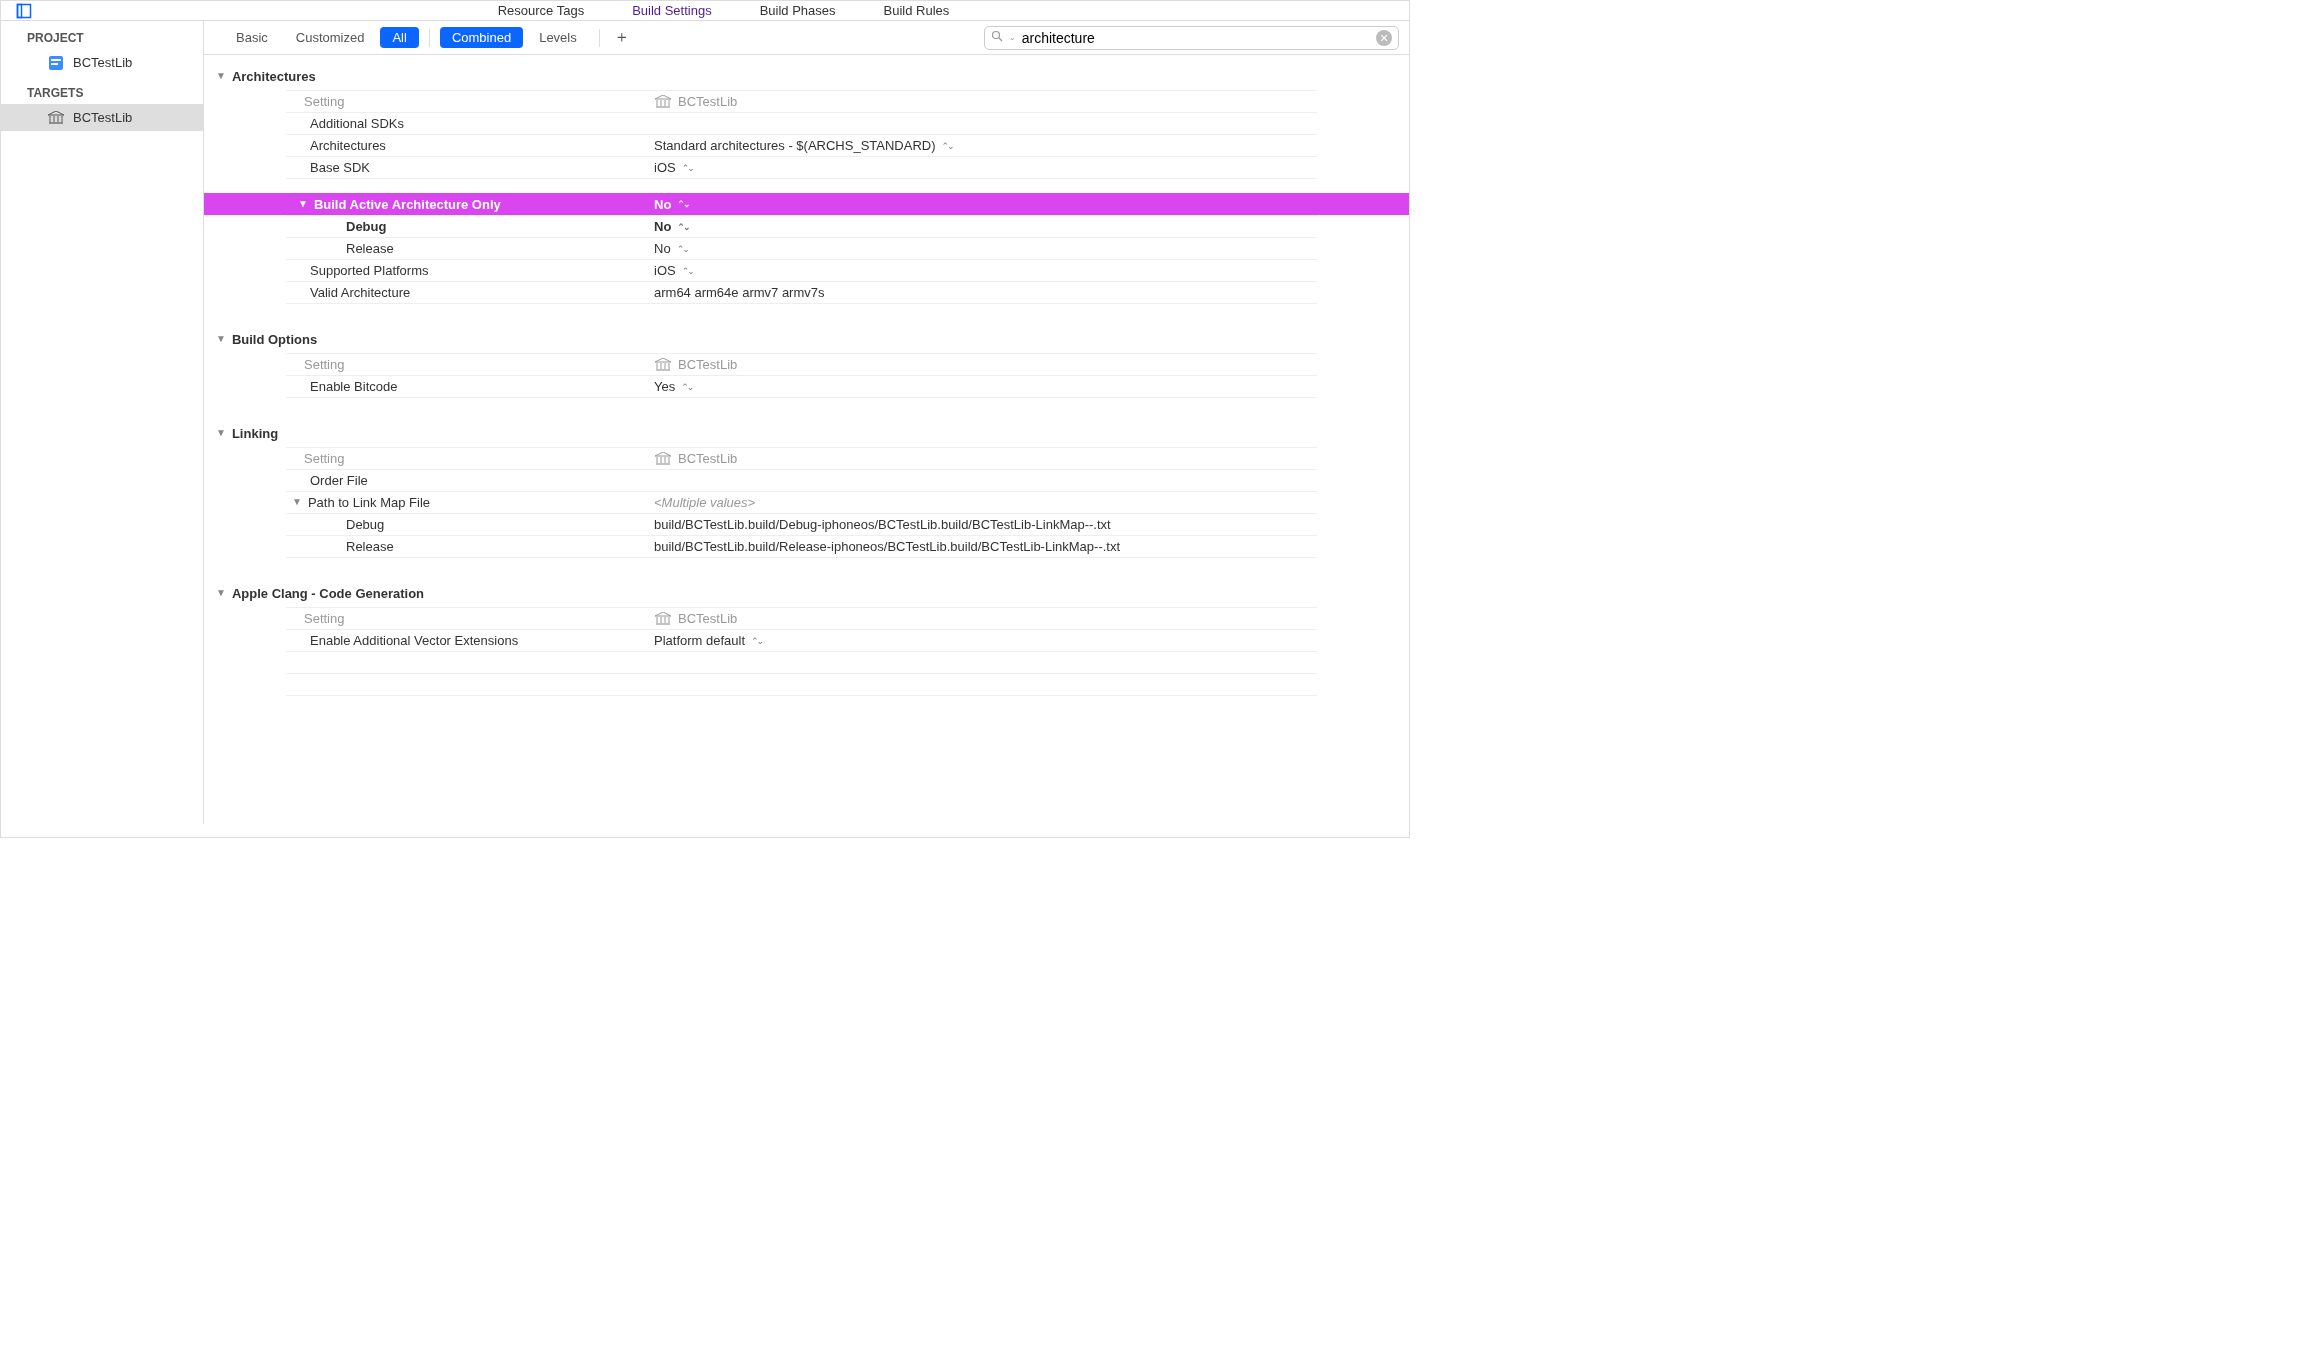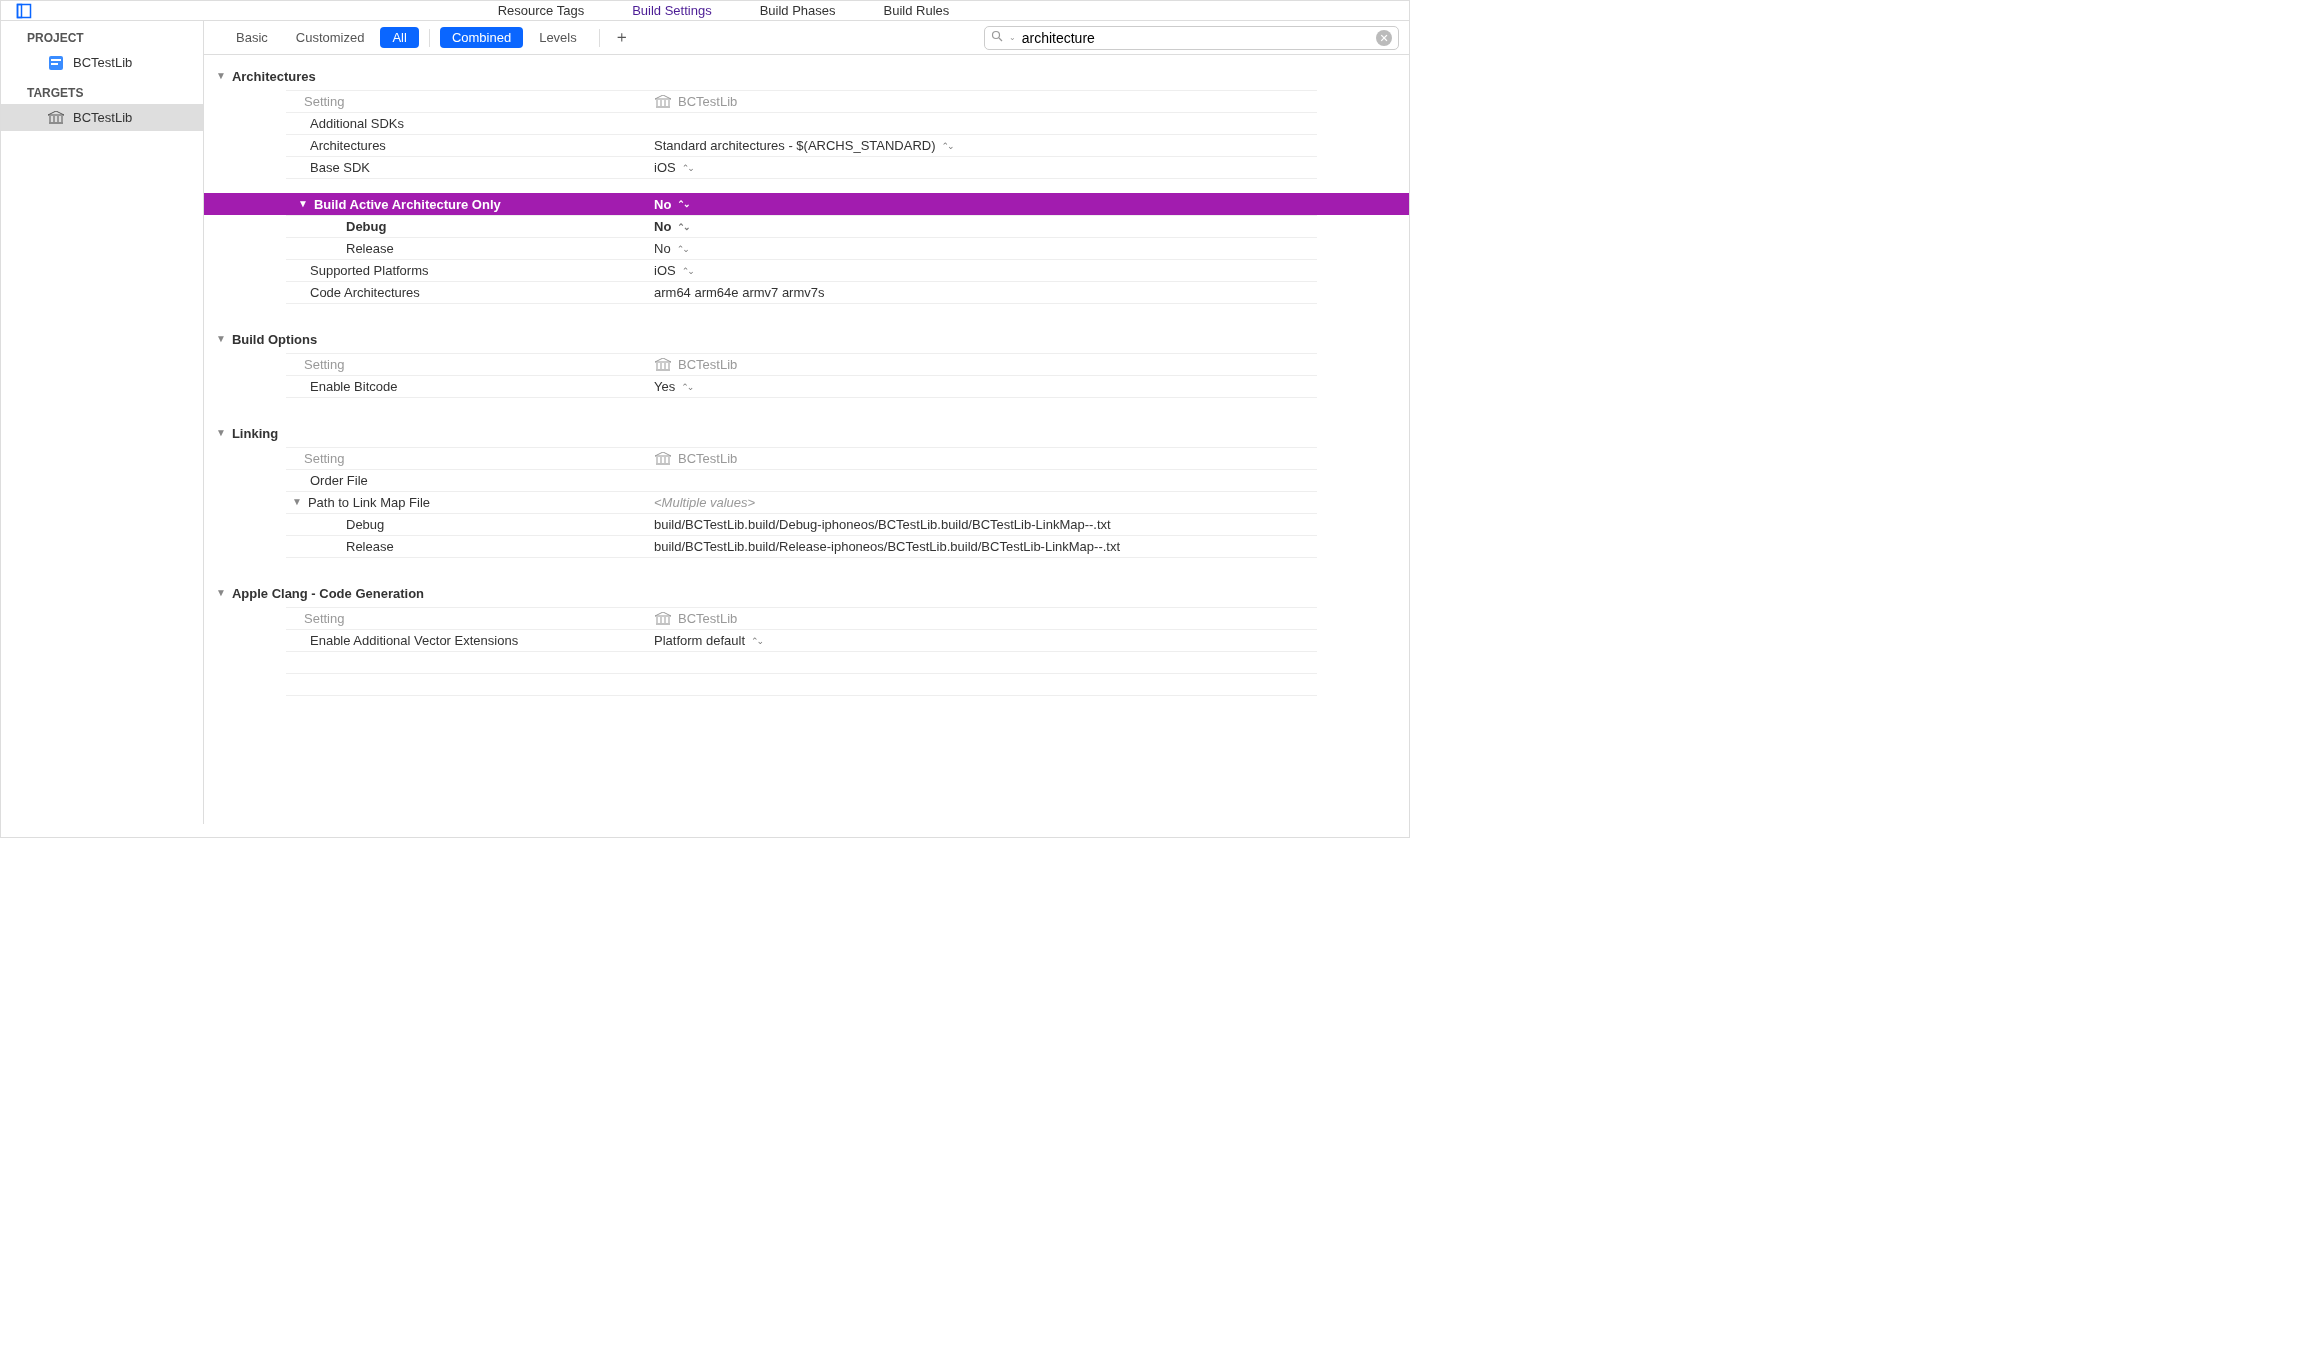--- a/index.html
+++ b/index.html
@@ -31,21 +31,21 @@
 .groups { overflow:auto; flex:1;text-align:right; }
 .group { padding-top:14px; }
 .group-header { display:flex; align-items:center; gap:6px; font-weight:700; padding: 0 0 6px 12px; }
 .disc { color:#888; font-size:10px; display:inline-block; transform:translateY(-1px);}
 .disc.down::before { content:"▼"; }
 .head-row, .data-row { display:flex; align-items:center; border-top:1px solid #eee; height:22px; }
 .head-row { color:#999; }
 .cell-setting { width:360px; padding-left:12px; display:flex; align-items:center; gap:6px;}
 .cell-value { flex:1; padding-left:8px; display:flex; align-items:center; gap:6px;}
 .muted { color:#999; font-style:italic; }
-.sel-row { background:#a21caf; color:#fff; }
+.sel-row { background:#d946ef; color:#fff; }
 .sel-row .disc { color:#fff; }
 .bold { font-weight:700; }
 .updown { color:#777; font-size:9px; letter-spacing:-2px;}
 .sel-row .updown { color:#fff; }
 .group .rows { margin: 0 92px 14px 82px; border-bottom:1px solid #eee;}
 .group .full-inner { margin: 0 92px 0 82px; display:flex; align-items:center; height:22px;}
 .bank-icon { width:18px; height:14px; }
 </style>
 </head>
 <body>
@@ -208,21 +208,21 @@
                   <span>Supported Platforms</span>
                 </div>
                 <div class="cell-value">
                   <span>iOS</span>
                   <span class="updown">⌃⌄</span>
                 </div>
               </div>
             <div class="data-row">
                 <div class="cell-setting">
                   <span style="width:6px"></span>
-                  <span>Code Architectures</span>
+                  <span>Valid Architecture</span>
                 </div>
                 <div class="cell-value">arm64 arm64e armv7 armv7s</div>
               </div>
           </div>
         </div>
 
         <div class="group">
           <div class="group-header">
               <span class="disc down"></span>
               <span>Build Options</span>

